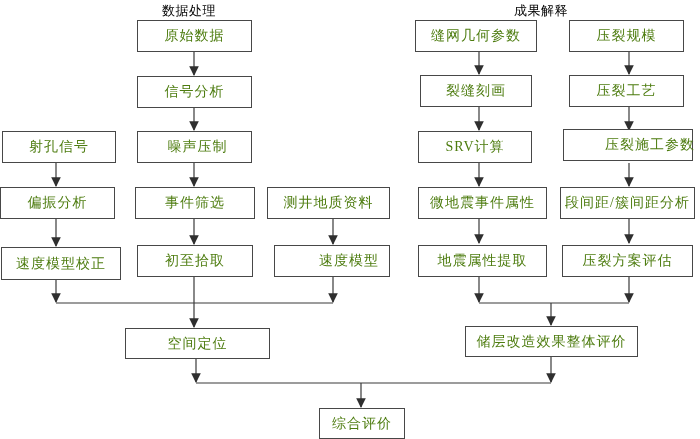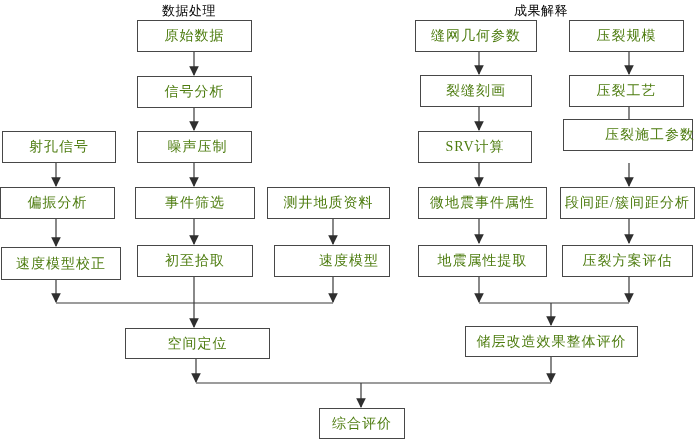--- a/index.html
+++ b/index.html
@@ -101,21 +101,21 @@
   <div class="node" style="left:125px; top:328px; width:145px; height:31px;">空间定位</div>
 
   <div class="node" style="left:415px; top:20px;  width:122px; height:32px;">缝网几何参数</div>
   <div class="node" style="left:420px; top:75px;  width:112px; height:32px;">裂缝刻画</div>
   <div class="node" style="left:418px; top:131px; width:114px; height:32px;">SRV计算</div>
   <div class="node" style="left:418px; top:187px; width:129px; height:32px;">微地震事件属性</div>
   <div class="node" style="left:418px; top:245px; width:129px; height:32px;">地震属性提取</div>
 
   <div class="node" style="left:569px; top:20px;  width:115px; height:32px;">压裂规模</div>
   <div class="node" style="left:569px; top:75px;  width:115px; height:32px;">压裂工艺</div>
-  <div class="node" style="left:563px; top:119px; width:130px; height:32px;padding-left:44px;">压裂施工参数</div>
+  <div class="node" style="left:563px; top:129px; width:130px; height:32px;padding-left:44px;">压裂施工参数</div>
   <div class="node" style="left:560px; top:187px; width:135px; height:32px;">段间距/簇间距分析</div>
   <div class="node" style="left:562px; top:245px; width:131px; height:32px;">压裂方案评估</div>
 
   <div class="node" style="left:465px; top:326px; width:173px; height:31px;">储层改造效果整体评价</div>
 
   <div class="node" style="left:319px; top:408px; width:86px; height:31px;">综合评价</div>
 
 </div>
 
 </body></html>

